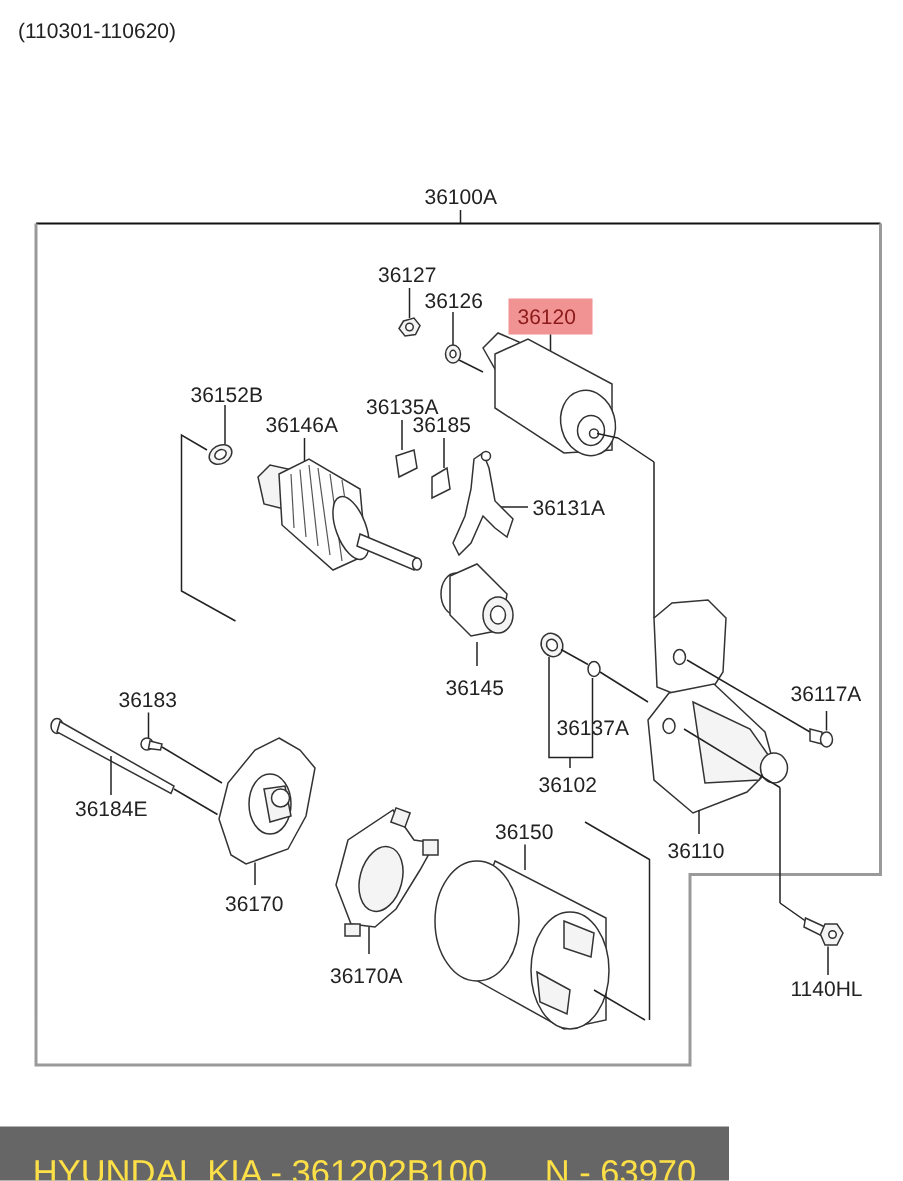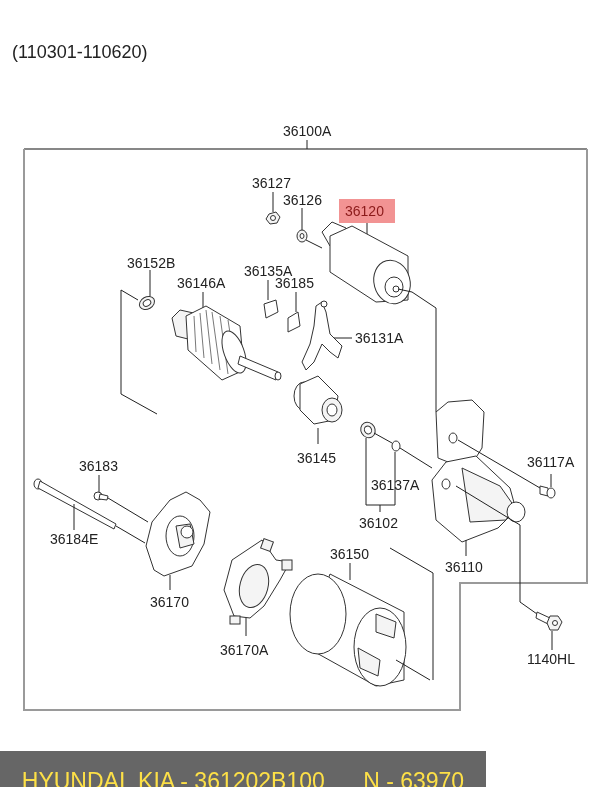--- a/index.html
+++ b/index.html
@@ -1,17 +1,17 @@
 <!DOCTYPE html>
 <html><head>
   <meta charset="utf-8">
   <style>
     html, body { margin: 0; padding: 0; background: #ffffff; }
     body { width: 602px; height: 787px; position: relative; overflow: hidden; font-family: "Liberation Sans", sans-serif; }
-    .range { position: absolute; left: 12px; top: 12px; font-size: 18px; color: #222; margin-top: 30px; }
+    .range { position: absolute; left: 12px; top: 12px; font-size: 14px; color: #222; }
     svg.diagram { position: absolute; left: 0; top: 0; }
     .lbl { font-family: "Liberation Sans", sans-serif; font-size: 14px; fill: #222; }
     .part { fill: #fff; stroke: #333; stroke-width: 1; }
     .partg { fill: #f4f4f4; stroke: #333; stroke-width: 1; }
     .ln { stroke: #222; stroke-width: 1; fill: none; }
     .frame { stroke: #111; stroke-width: 1.2; fill: none; }
     .frameg { stroke: #9a9a9a; stroke-width: 2; fill: none; }
     .footer { position: absolute; left: 0; top: 751px; width: 486px; height: 60px; background: #666666; color: #fde047; font-size: 23px; display: flex; align-items: center; justify-content: center; }
     .footer span { white-space: pre; }
   </style>

